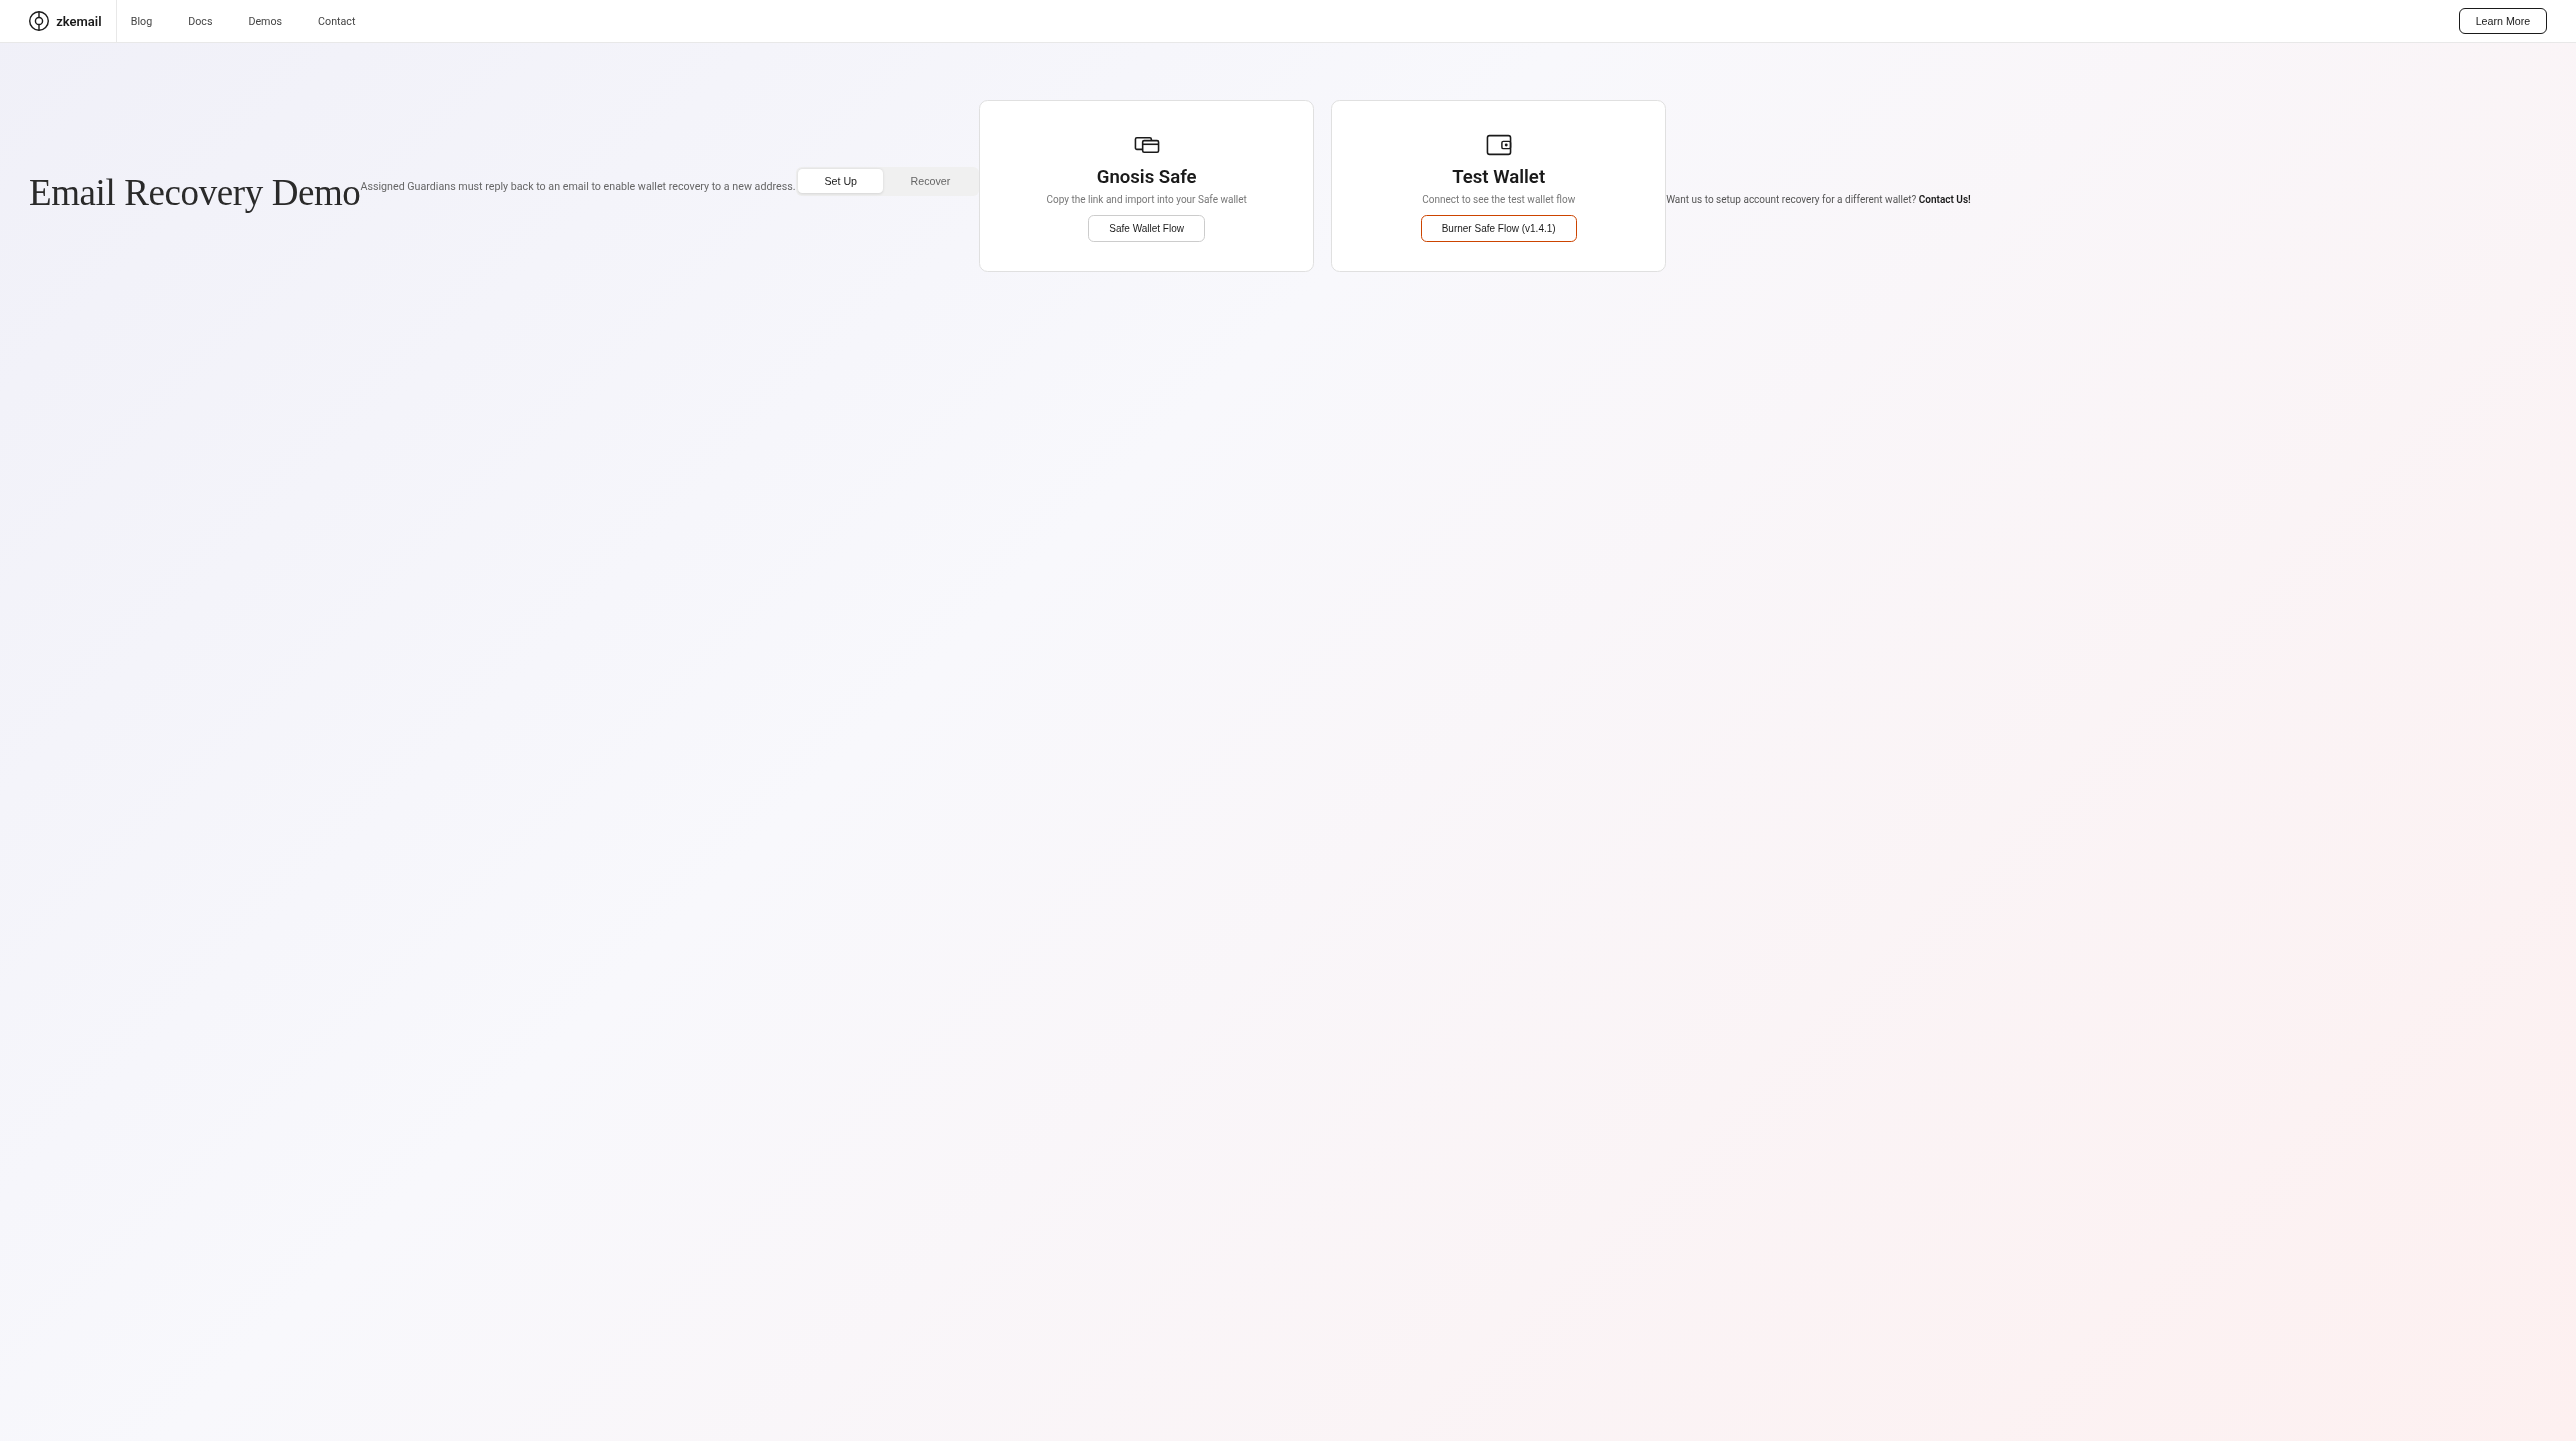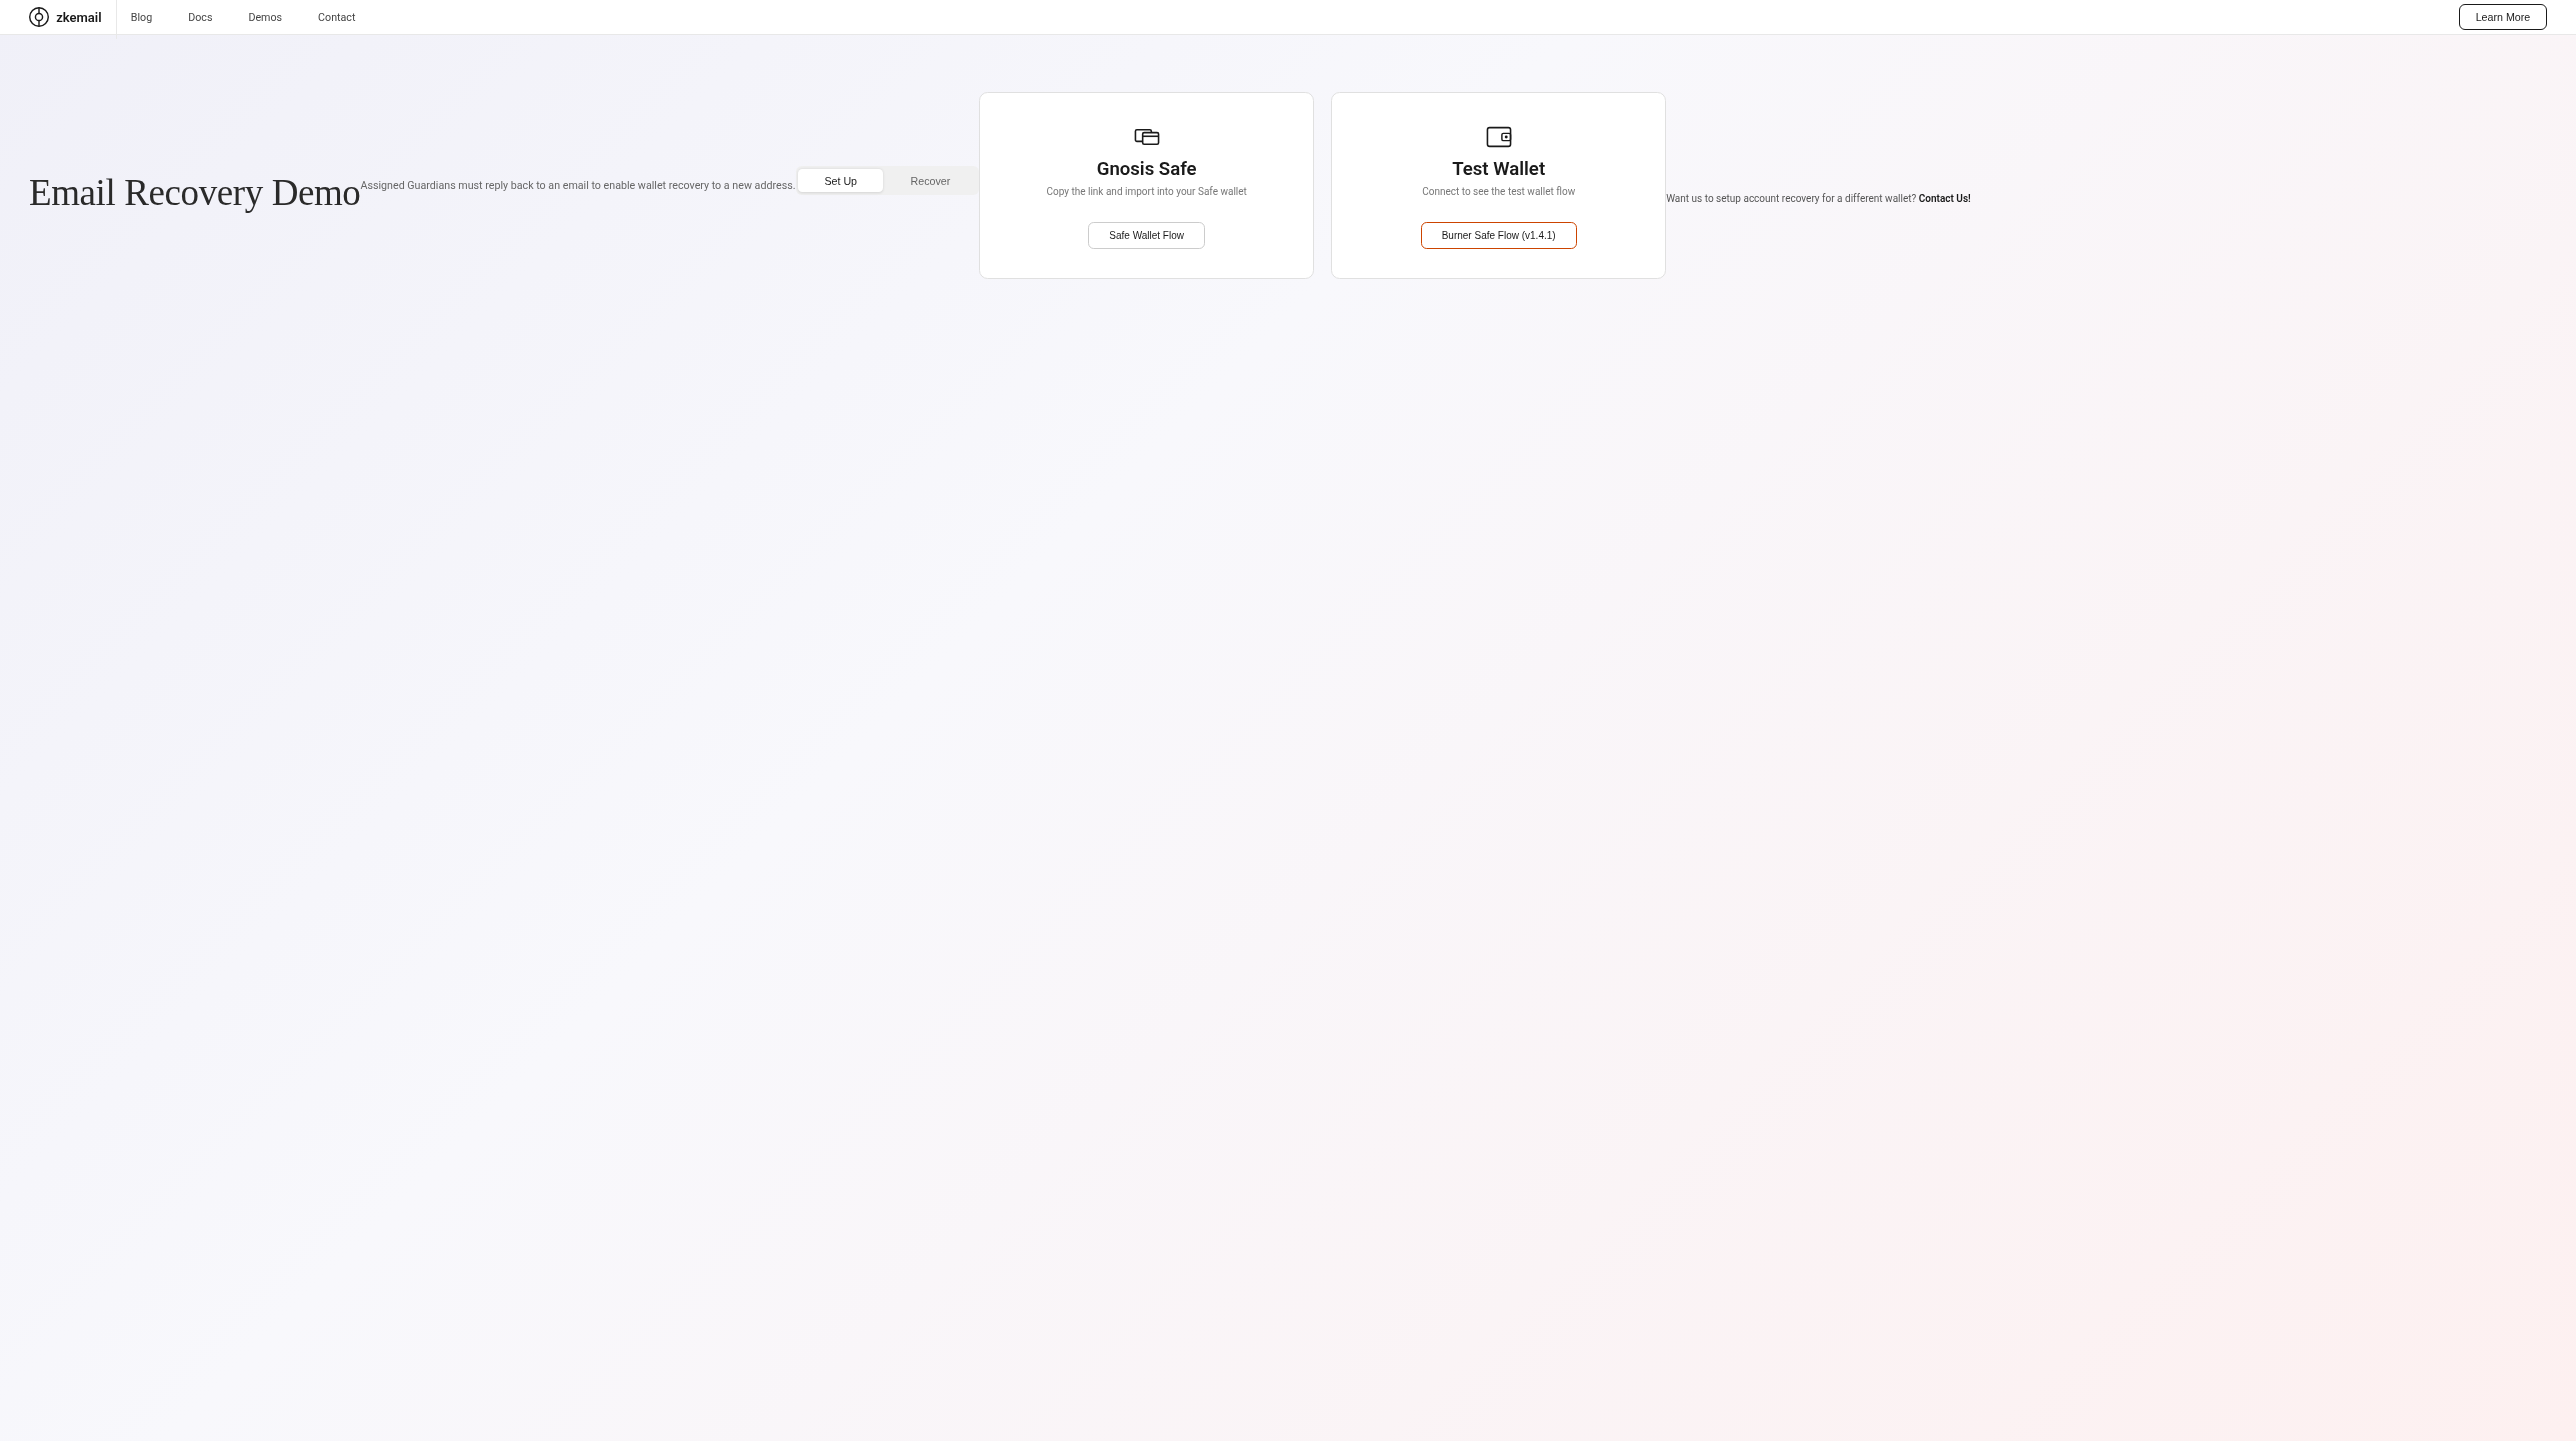--- a/index.html
+++ b/index.html
@@ -14,21 +14,21 @@
       min-height: 100vh;
       color: #1a1a1a;
     }
 
     
     .navbar {
       display: flex;
       align-items: center;
       justify-content: space-between;
       padding: 0 29px;
-      height: 35px;
+      height: 43px;
       background: #ffffff;
       border-bottom: 0.7px solid #e8e8e8;
       position: sticky;
       top: 0;
       z-index: 100;
     }
 
     .navbar-left {
       display: flex;
       align-items: center;
@@ -175,21 +175,21 @@
     }
 
     .card-description {
       font-size: 10px;
       color: #777;
       text-align: center;
       line-height: 1.5;
     }
 
     .card-button {
-      margin-top: 19px;
+      margin-top: 4px;
       padding: 7.2px 20px;
       border: 1.1px solid #ccc;
       border-radius: 5.7px;
       background: #fff;
       font-size: 10px;
       color: #1a1a1a;
       cursor: pointer;
       font-weight: 500;
     }
 

